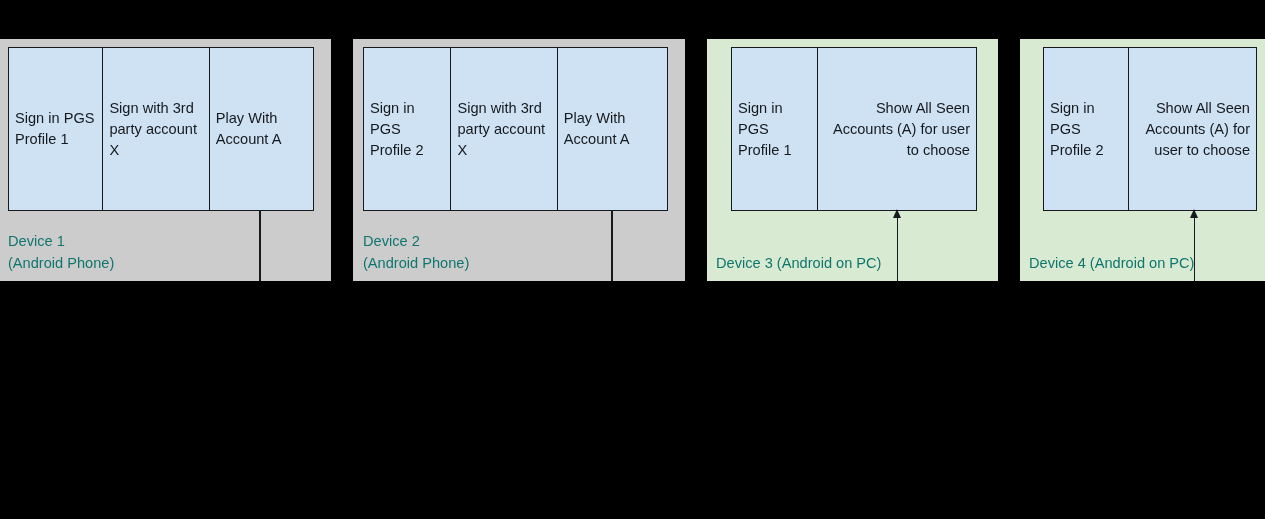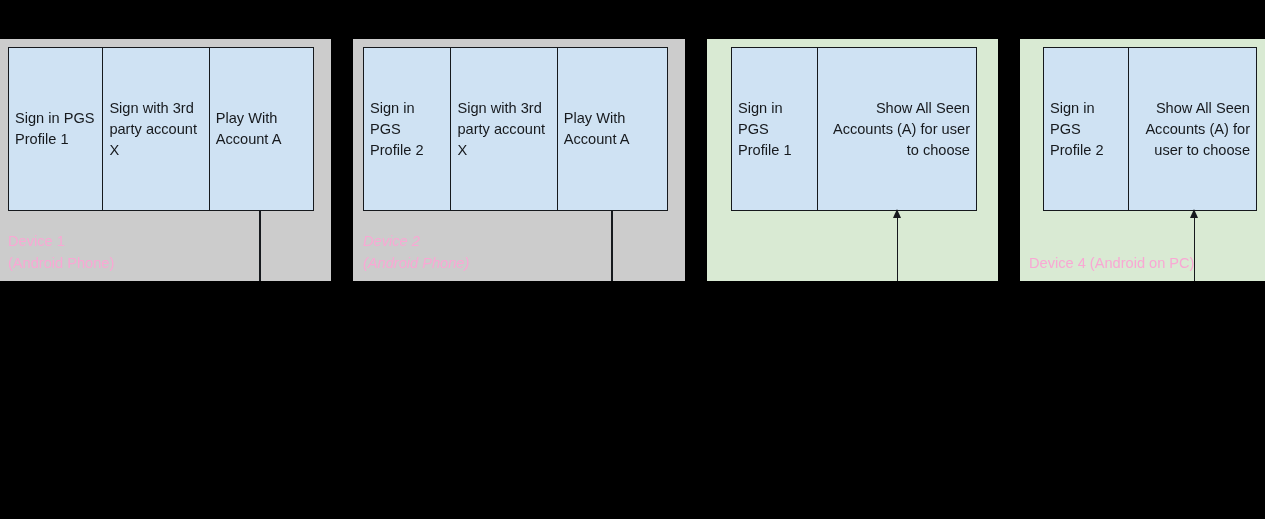--- a/index.html
+++ b/index.html
@@ -45,21 +45,21 @@
   }
   .step-box + .step-box {
     border-left: 1.6px solid #16191d;
   }
   .align-left   { justify-content: flex-start; text-align: left; }
   .align-center { justify-content: center; text-align: right; }
 
   
   .device-label {
     position: absolute;
-    color: #f9a8d4;
+    color: #0f766e;
     font-size: 14.6px;
     line-height: 22px;
     white-space: pre-line;
     text-align: left;
   }
 
   
   .panel-rule {
     position: absolute;
     width: 1.6px;
@@ -102,33 +102,34 @@
   <div class="device-panel panel-gray" style="left:353px; top:39px; width:332px; height:242px;"></div>
 
   <div class="panel-rule" style="left:611px; top:211px; height:70px;"></div>
 
   <div class="step-row" style="left:363px; top:47px; width:305px; height:164px;">
     <div class="step-box align-left" style="width:87px;">Sign in PGS Profile 2</div>
     <div class="step-box align-left" style="width:107px;">Sign with 3rd party account X</div>
     <div class="step-box align-left" style="width:111px;">Play With Account A</div>
   </div>
 
-  <div class="device-label" style="left:363px; top:230px; width:240px;font-style:italic;">Device 2
+  <div class="device-label" style="left:363px; top:230px; width:240px;">Device 2
 (Android Phone)</div>
 
   <div class="device-panel panel-green" style="left:707px; top:39px; width:291px; height:242px;"></div>
 
   <div class="step-row" style="left:731px; top:47px; width:246px; height:164px;">
     <div class="step-box align-left" style="width:86px;">Sign in PGS Profile 1</div>
     <div class="step-box align-center" style="width:160px;">Show All Seen Accounts (A) for user to choose</div>
   </div>
 
   <div class="arrow-shaft" style="left:897px; top:215px; height:66px;"></div>
   <div class="arrow-head" style="left:893px; top:209px;"></div>
 
+  <div class="device-label" style="left:716px; top:252px; width:270px;">Device 3 (Android on PC)</div>
 
   <div class="device-panel panel-green" style="left:1020px; top:39px; width:245px; height:242px;"></div>
 
   <div class="step-row" style="left:1043px; top:47px; width:214px; height:164px;">
     <div class="step-box align-left" style="width:85px;">Sign in PGS Profile 2</div>
     <div class="step-box align-center" style="width:129px;">Show All Seen Accounts (A) for user to choose</div>
   </div>
 
   <div class="arrow-shaft" style="left:1194px; top:215px; height:66px;"></div>
   <div class="arrow-head" style="left:1190px; top:209px;"></div>

